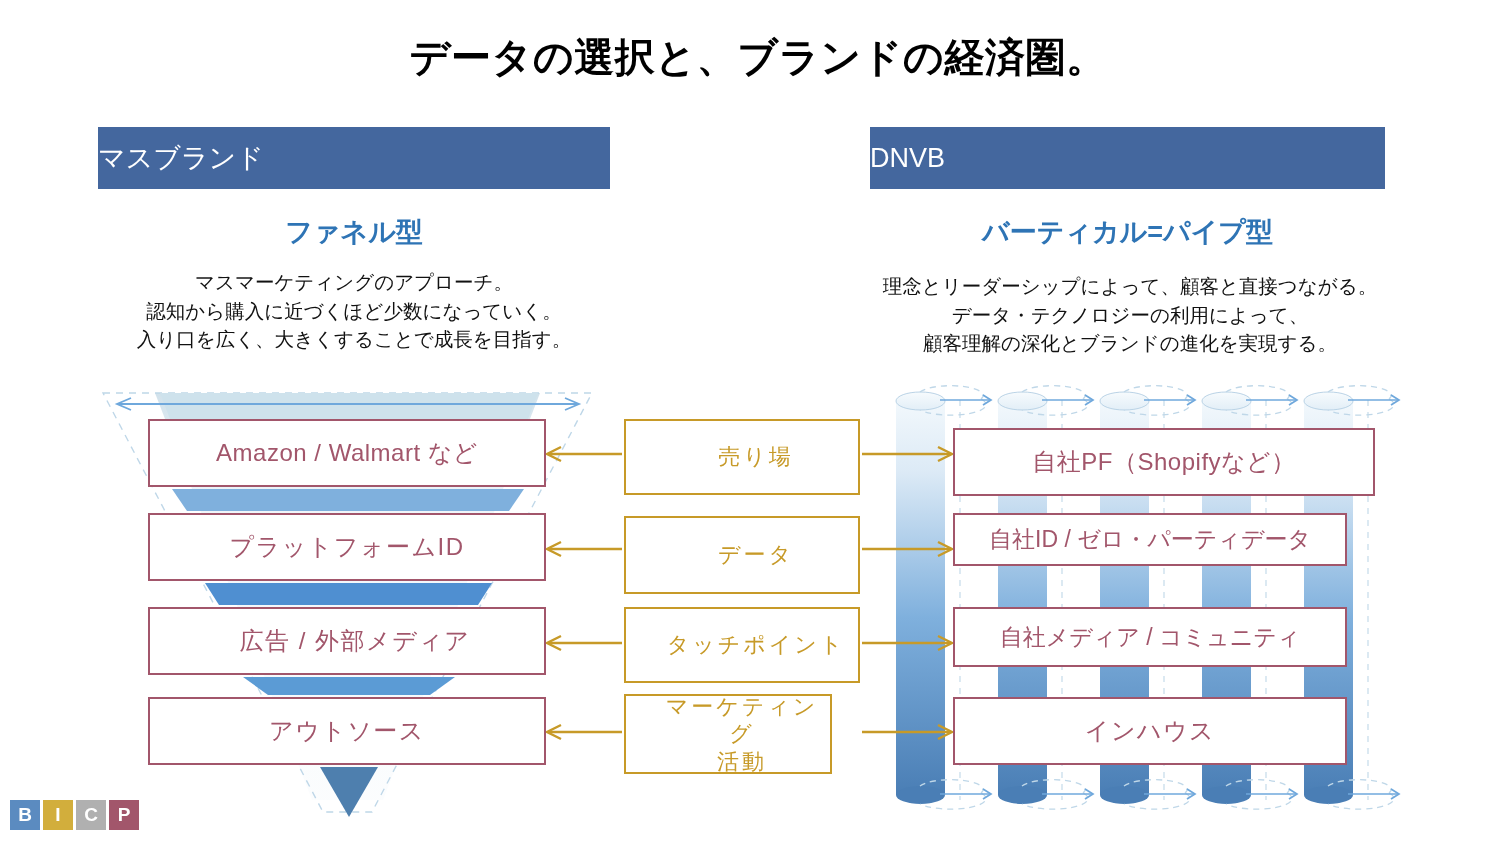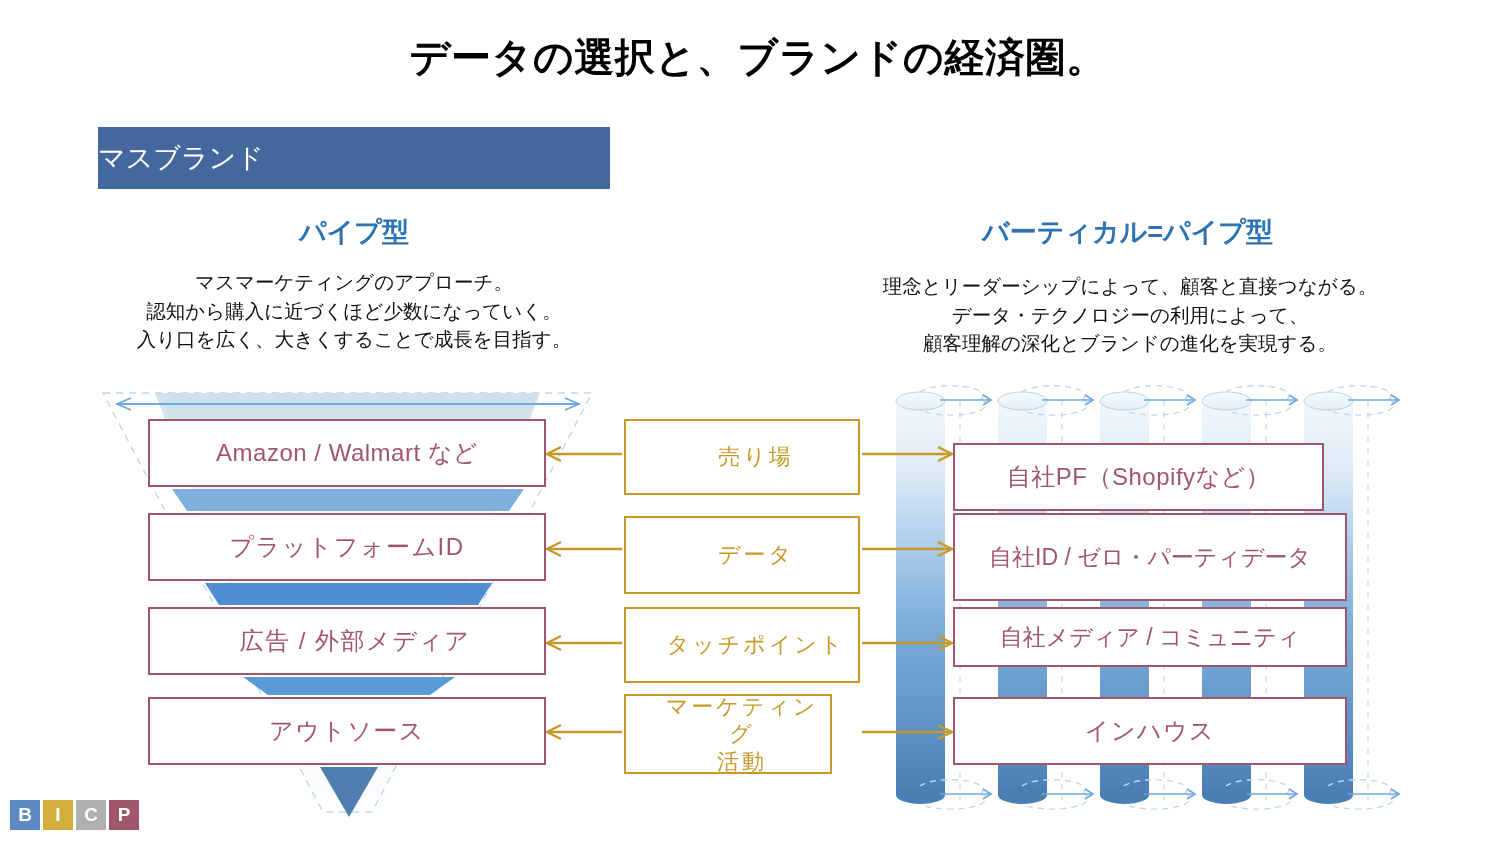--- a/index.html
+++ b/index.html
@@ -67,22 +67,22 @@
   .mbox.tight{letter-spacing:0.5px;}
   .mbox.nolsp{letter-spacing:0px;font-size:23px;}
 
   
   #lbox0{left:148px;top:419px;width:398px;height:68px;}
   #lbox1{left:148px;top:513px;width:398px;height:68px;}
   #lbox2{left:148px;top:607px;width:398px;height:68px;padding-left:16px;}
   #lbox3{left:148px;top:697px;width:398px;height:68px;}
 
   
-  #rbox0{left:953px;top:443px;width:371px;height:68px;}
-  #rbox1{left:953px;top:513px;width:394px;height:88px;}
+  #rbox0{left:953px;top:428px;width:422px;height:68px;}
+  #rbox1{left:953px;top:513px;width:394px;height:53px;}
   #rbox2{left:953px;top:607px;width:394px;height:60px;}
   #rbox3{left:953px;top:697px;width:394px;height:68px;}
 
   
   .gbox{
     position:absolute;
     background:#ffffff;
     border:2px solid #C79A28;
     box-sizing:border-box;
     display:flex;align-items:center;justify-content:center;
@@ -255,22 +255,23 @@
       <line x1="862" y1="643" x2="951" y2="643"></line>
         <polyline points="938,636 952,643 938,650"></polyline>
       <line x1="862" y1="732" x2="951" y2="732"></line>
         <polyline points="938,725 952,732 938,739"></polyline>
     </g>
   </svg>
 
   <div class="slide-title">データの選択と、ブランドの経済圏。</div>
 
   <div class="col-header" id="hdr-left">マスブランド</div>
-
-  <div class="col-subtitle" id="sub-left">パイプ型</div>
+  <div class="col-header" id="hdr-right">DNVB</div>
+
+  <div class="col-subtitle" id="sub-left">ファネル型</div>
   <div class="col-subtitle" id="sub-right">バーティカル=パイプ型</div>
 
   <div class="col-desc" id="desc-left">マスマーケティングのアプローチ。
 認知から購入に近づくほど少数になっていく。
 入り口を広く、大きくすることで成長を目指す。</div>
   <div class="col-desc" id="desc-right">理念とリーダーシップによって、顧客と直接つながる。
 データ・テクノロジーの利用によって、
 顧客理解の深化とブランドの進化を実現する。</div>
 
   <div class="mbox tight" id="lbox0">Amazon / Walmart など</div>

